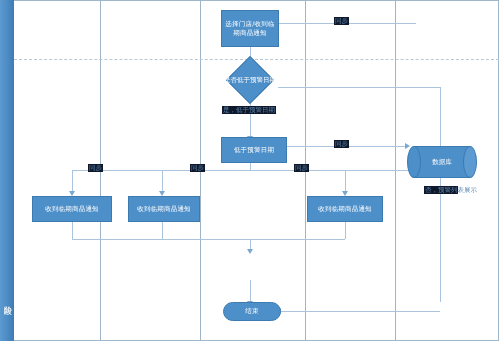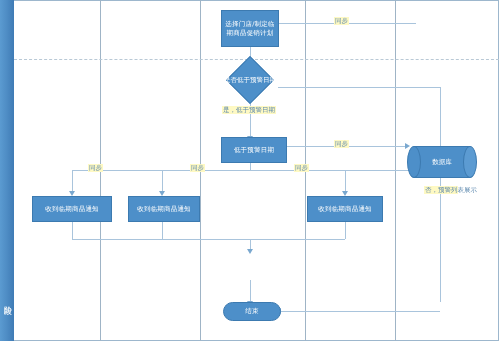--- a/index.html
+++ b/index.html
@@ -54,21 +54,21 @@
     position: absolute; width: 0; height: 0;
   }
   .arrow-d { border-left: 3.5px solid transparent; border-right: 3.5px solid transparent; border-top: 5px solid #7aa8cf; }
   .arrow-l { border-top: 3.5px solid transparent; border-bottom: 3.5px solid transparent; border-right: 5px solid #7aa8cf; }
   .arrow-r { border-top: 3.5px solid transparent; border-bottom: 3.5px solid transparent; border-left: 5px solid #7aa8cf; }
 
   .edge-label {
     position: absolute;
     font-size: 6.5px;
     color: #5b87ad;
-    background: #fef9c3;
+    background: #0f172a;
     padding: 0 1px;
     white-space: nowrap;
     line-height: 1.25;
     text-align: center;
   }
 
   
   .node {
     position: absolute;
     display: flex;
@@ -184,21 +184,21 @@
   <div class="conn-h" style="left:72px; top:239px; width:273px;"></div>
   <div class="conn-v" style="left:250px; top:239px; height:11px;"></div>
   <div class="arrow-d" style="left:246.5px; top:249px;"></div>
 
   <div class="conn-v" style="left:250px; top:280px; height:22px;"></div>
   <div class="arrow-d" style="left:246.5px; top:301px;"></div>
 
   <div class="conn-h" style="left:279px; top:311px; width:161px;"></div>
   <div class="arrow-l" style="left:276px; top:307.5px;"></div>
 
-  <div class="node process" style="left:221px; top:10px; width:58px; height:37px;">选择门店/制定临期商品促销计划</div>
+  <div class="node process" style="left:221px; top:10px; width:58px; height:37px;">选择门店/收到临期商品通知</div>
 
 
   <div class="decision-wrap" style="left:222px; top:59px; width:56px; height:42px;">
     <div class="dia" style="width:34px; height:34px; left:11px; top:4px;"></div>
     <div class="dtext">是否低于预警日期</div>
   </div>
 
   <div class="node process" style="left:221px; top:137px; width:66px; height:26px;">低于预警日期</div>
 
   <div class="cyl" style="left:407px; top:130px; width:70px; height:32px;margin-top:16px;">

